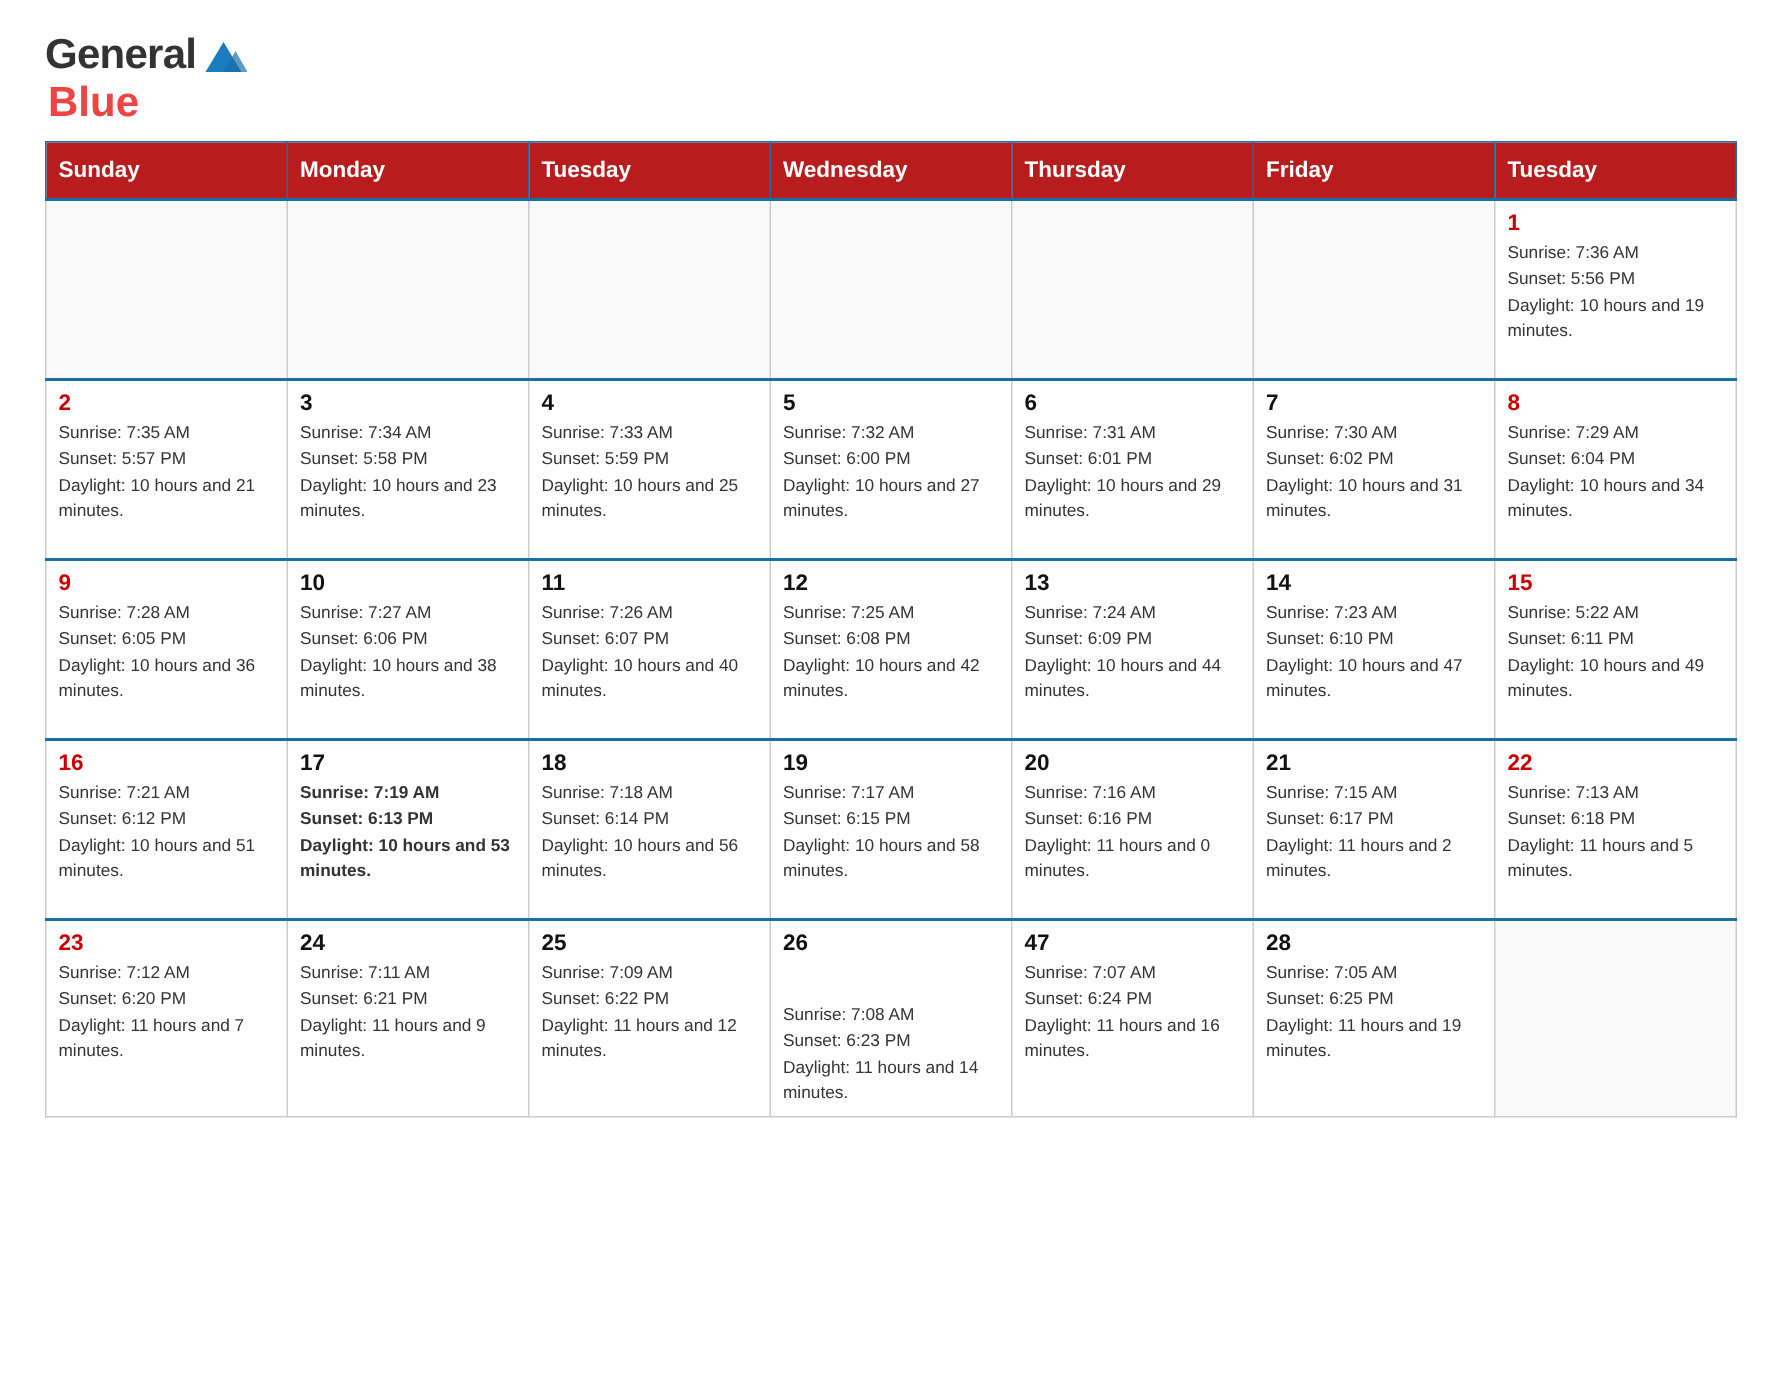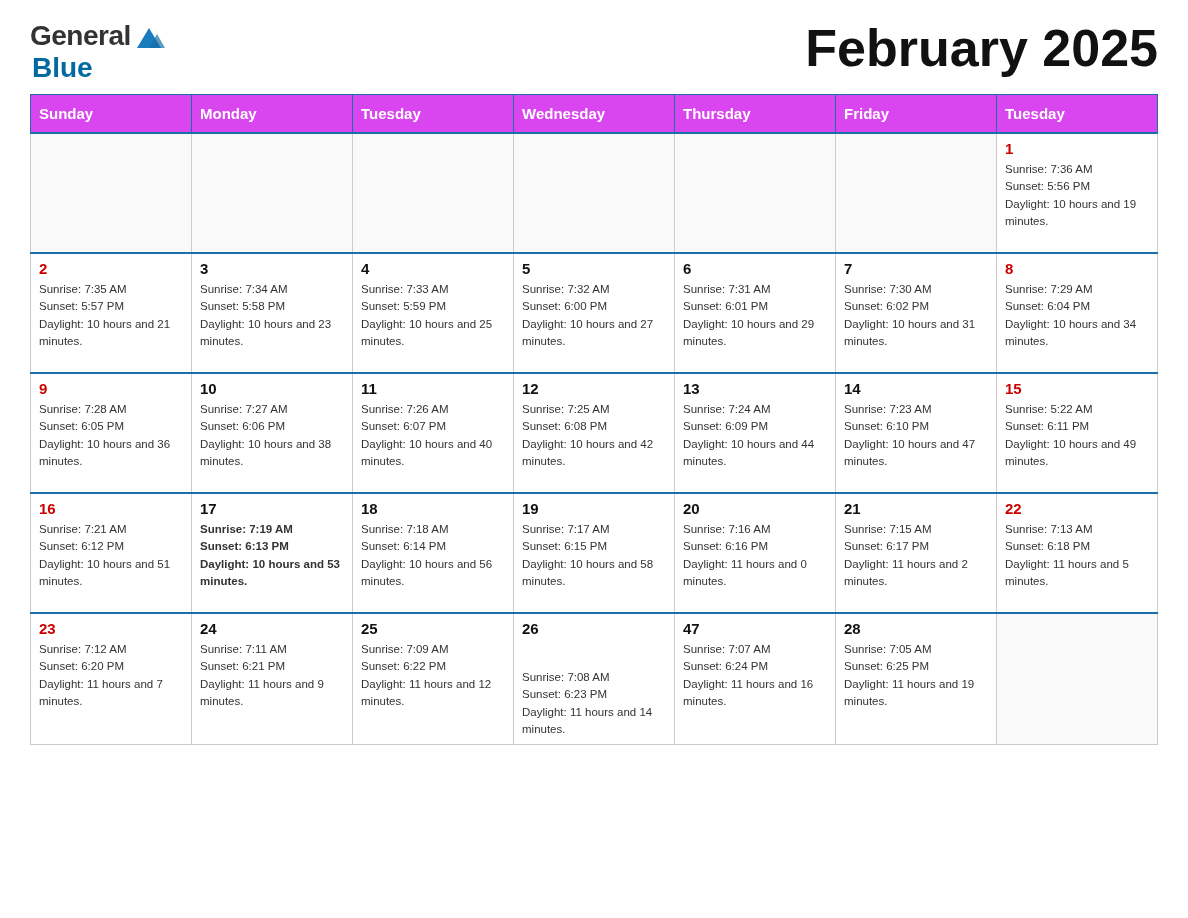--- a/index.html
+++ b/index.html
@@ -24,21 +24,21 @@
     }
     .logo-icon {
       width: 32px;
       height: 32px;
       margin-left: 2px;
       margin-right: 0;
     }
     .logo-blue {
       font-size: 28px;
       font-weight: bold;
-      color: #0369a1;
+      color: #ef4444;
       margin-left: 2px;
     }
     .logo-area {
       display: flex;
       flex-direction: column;
       align-items: flex-start;
     }
     .logo-row1 {
       display: flex;
       align-items: center;
@@ -56,21 +56,21 @@
       font-size: 20px;
       color: #333;
       margin-top: 4px;
     }
     table {
       width: 100%;
       border-collapse: collapse;
       margin-top: 10px;
     }
     thead th {
-      background-color: #d946ef;
+      background-color: #b91c1c;
       color: #fff;
       font-size: 15px;
       font-weight: bold;
       padding: 10px 8px;
       text-align: left;
       border: 1px solid #1a6fa8;
     }
     tbody td {
       vertical-align: top;
       border: 1px solid #ccc;
@@ -111,21 +111,20 @@
     <div class="logo-row1">
       <span class="logo-text-general">General</span>
       <svg class="logo-icon" viewBox="0 0 32 32" xmlns="http://www.w3.org/2000/svg">
         <polygon points="4,28 16,8 28,28" fill="#1a7bbf"></polygon>
         <polygon points="16,28 24,14 32,28" fill="#1a6fa8" opacity="0.7"></polygon>
       </svg>
     </div>
     <span class="logo-blue">Blue</span>
   </div>
   <div class="title-area">
-    <div class="month-title">February 2025</div>
   </div>
 </div>
 
 <table>
   <thead>
     <tr>
     <th>Sunday</th>
         <th>Monday</th>
         <th>Tuesday</th>
         <th>Wednesday</th>

